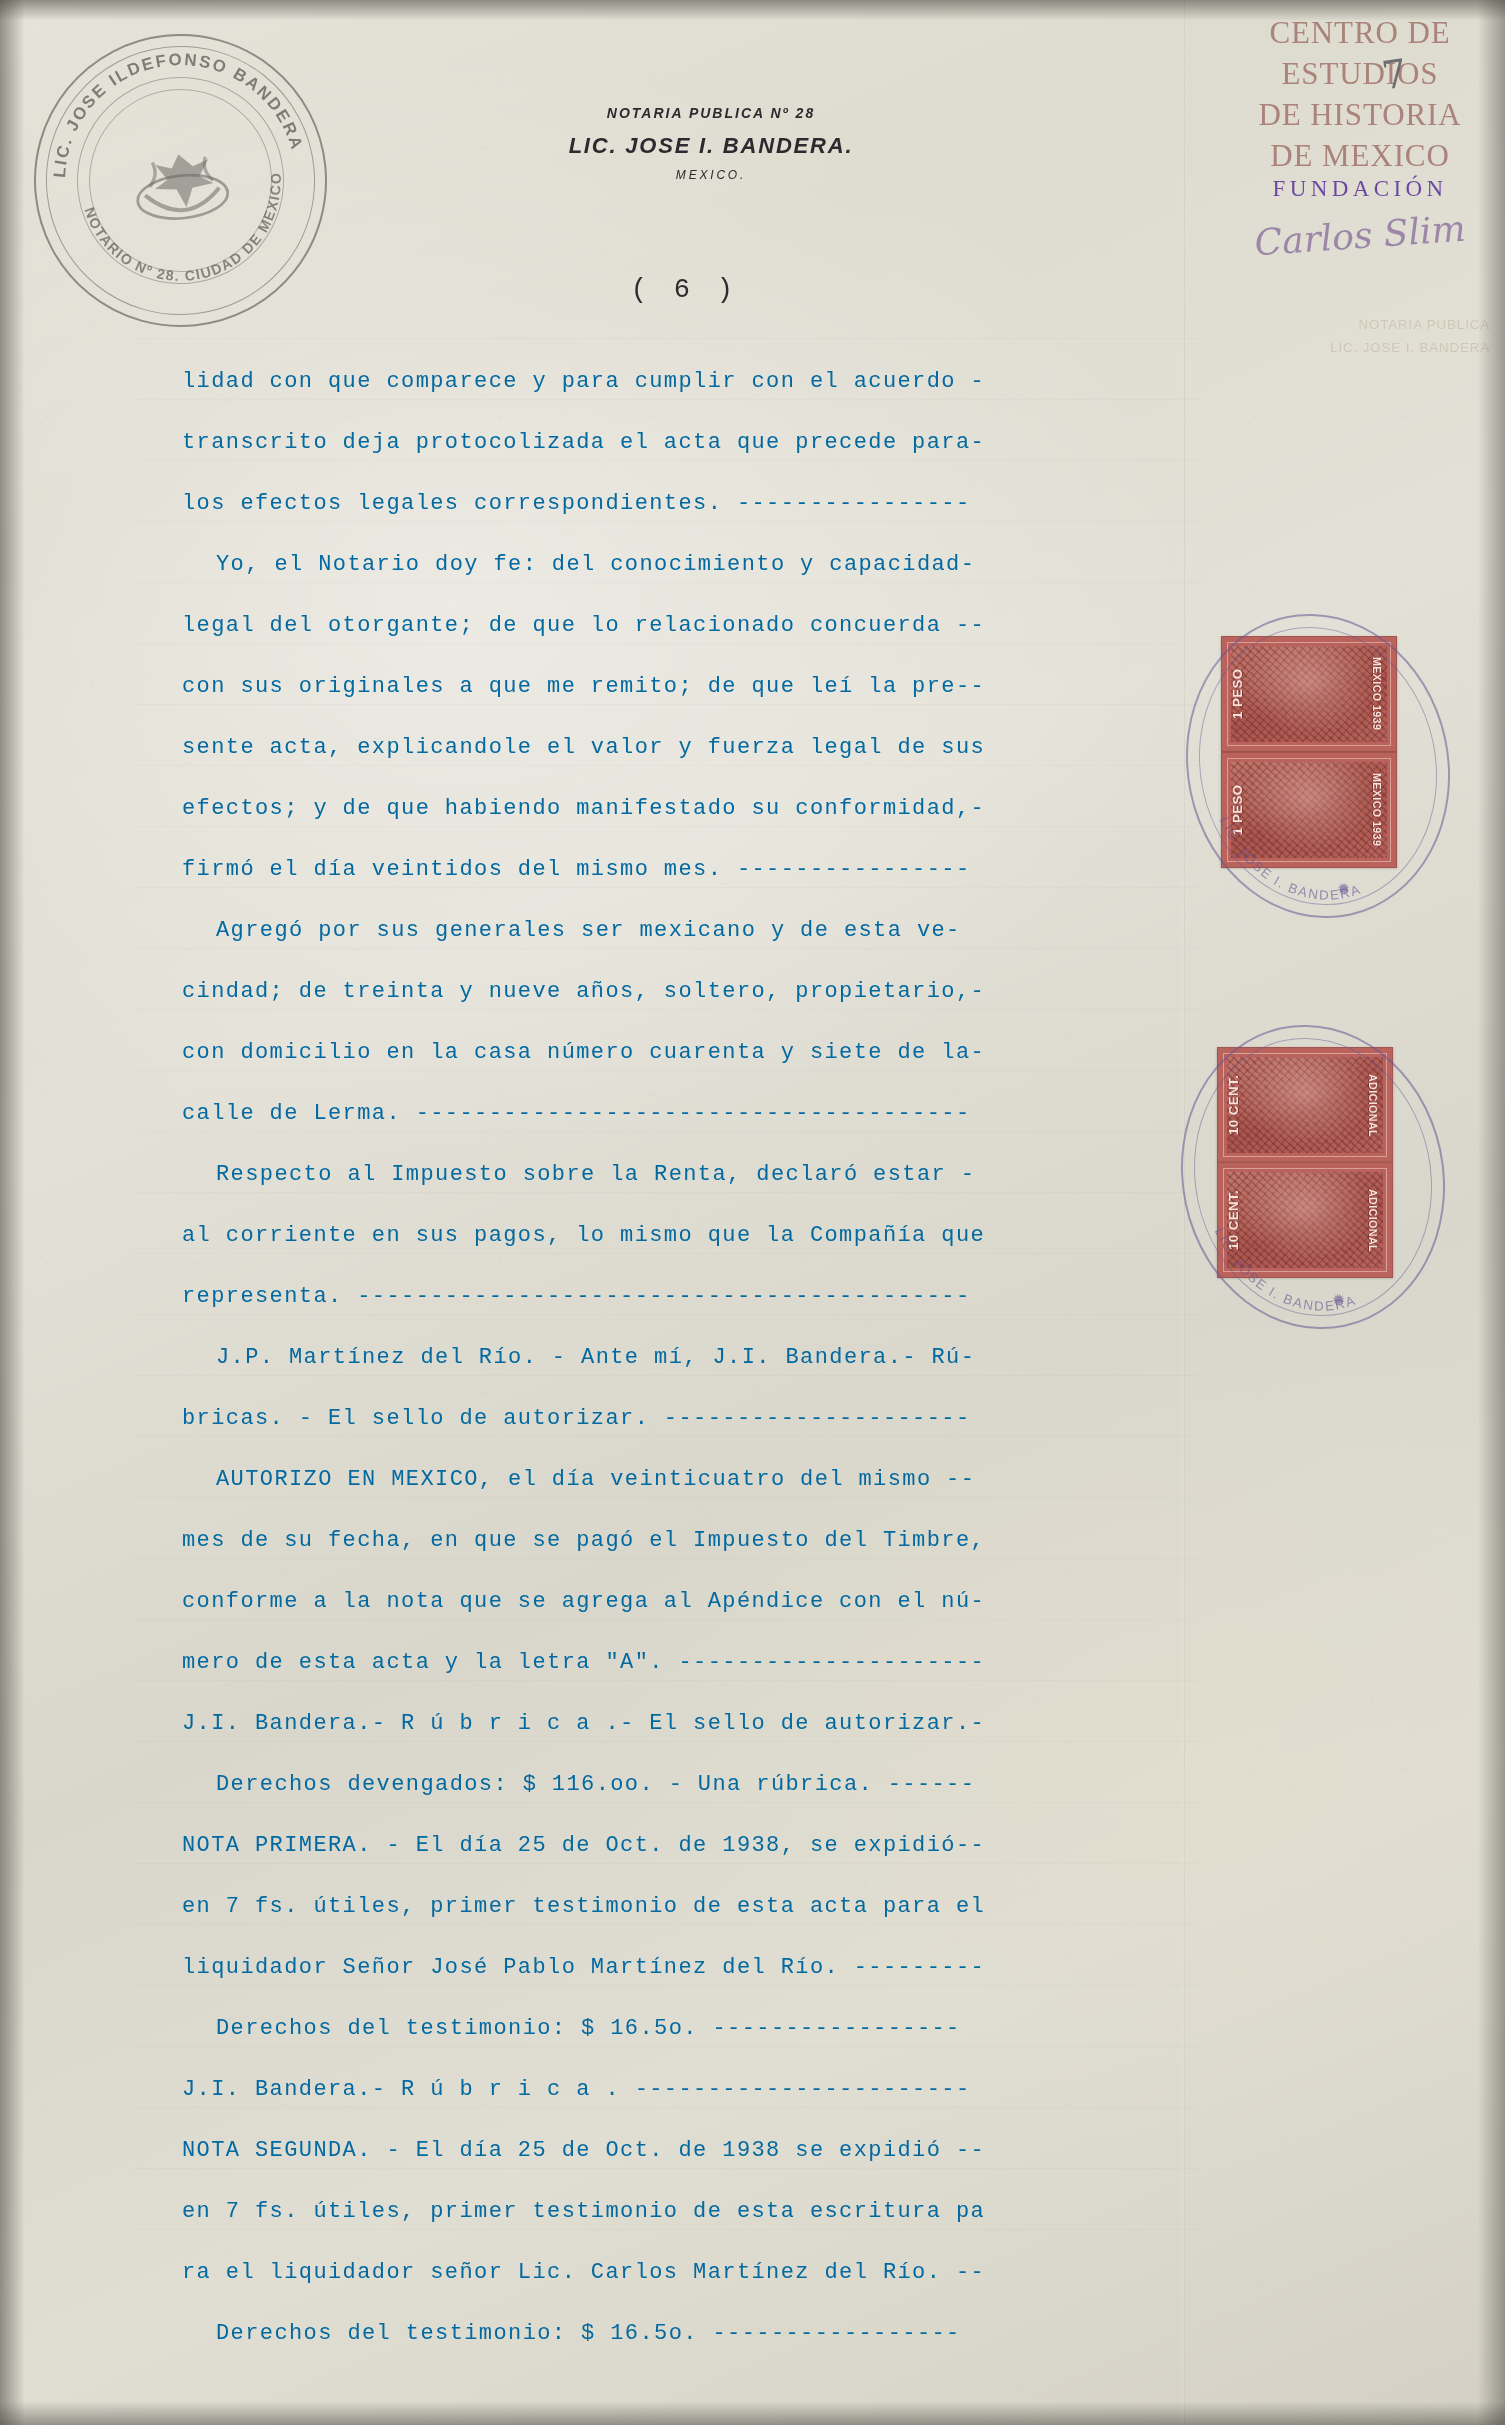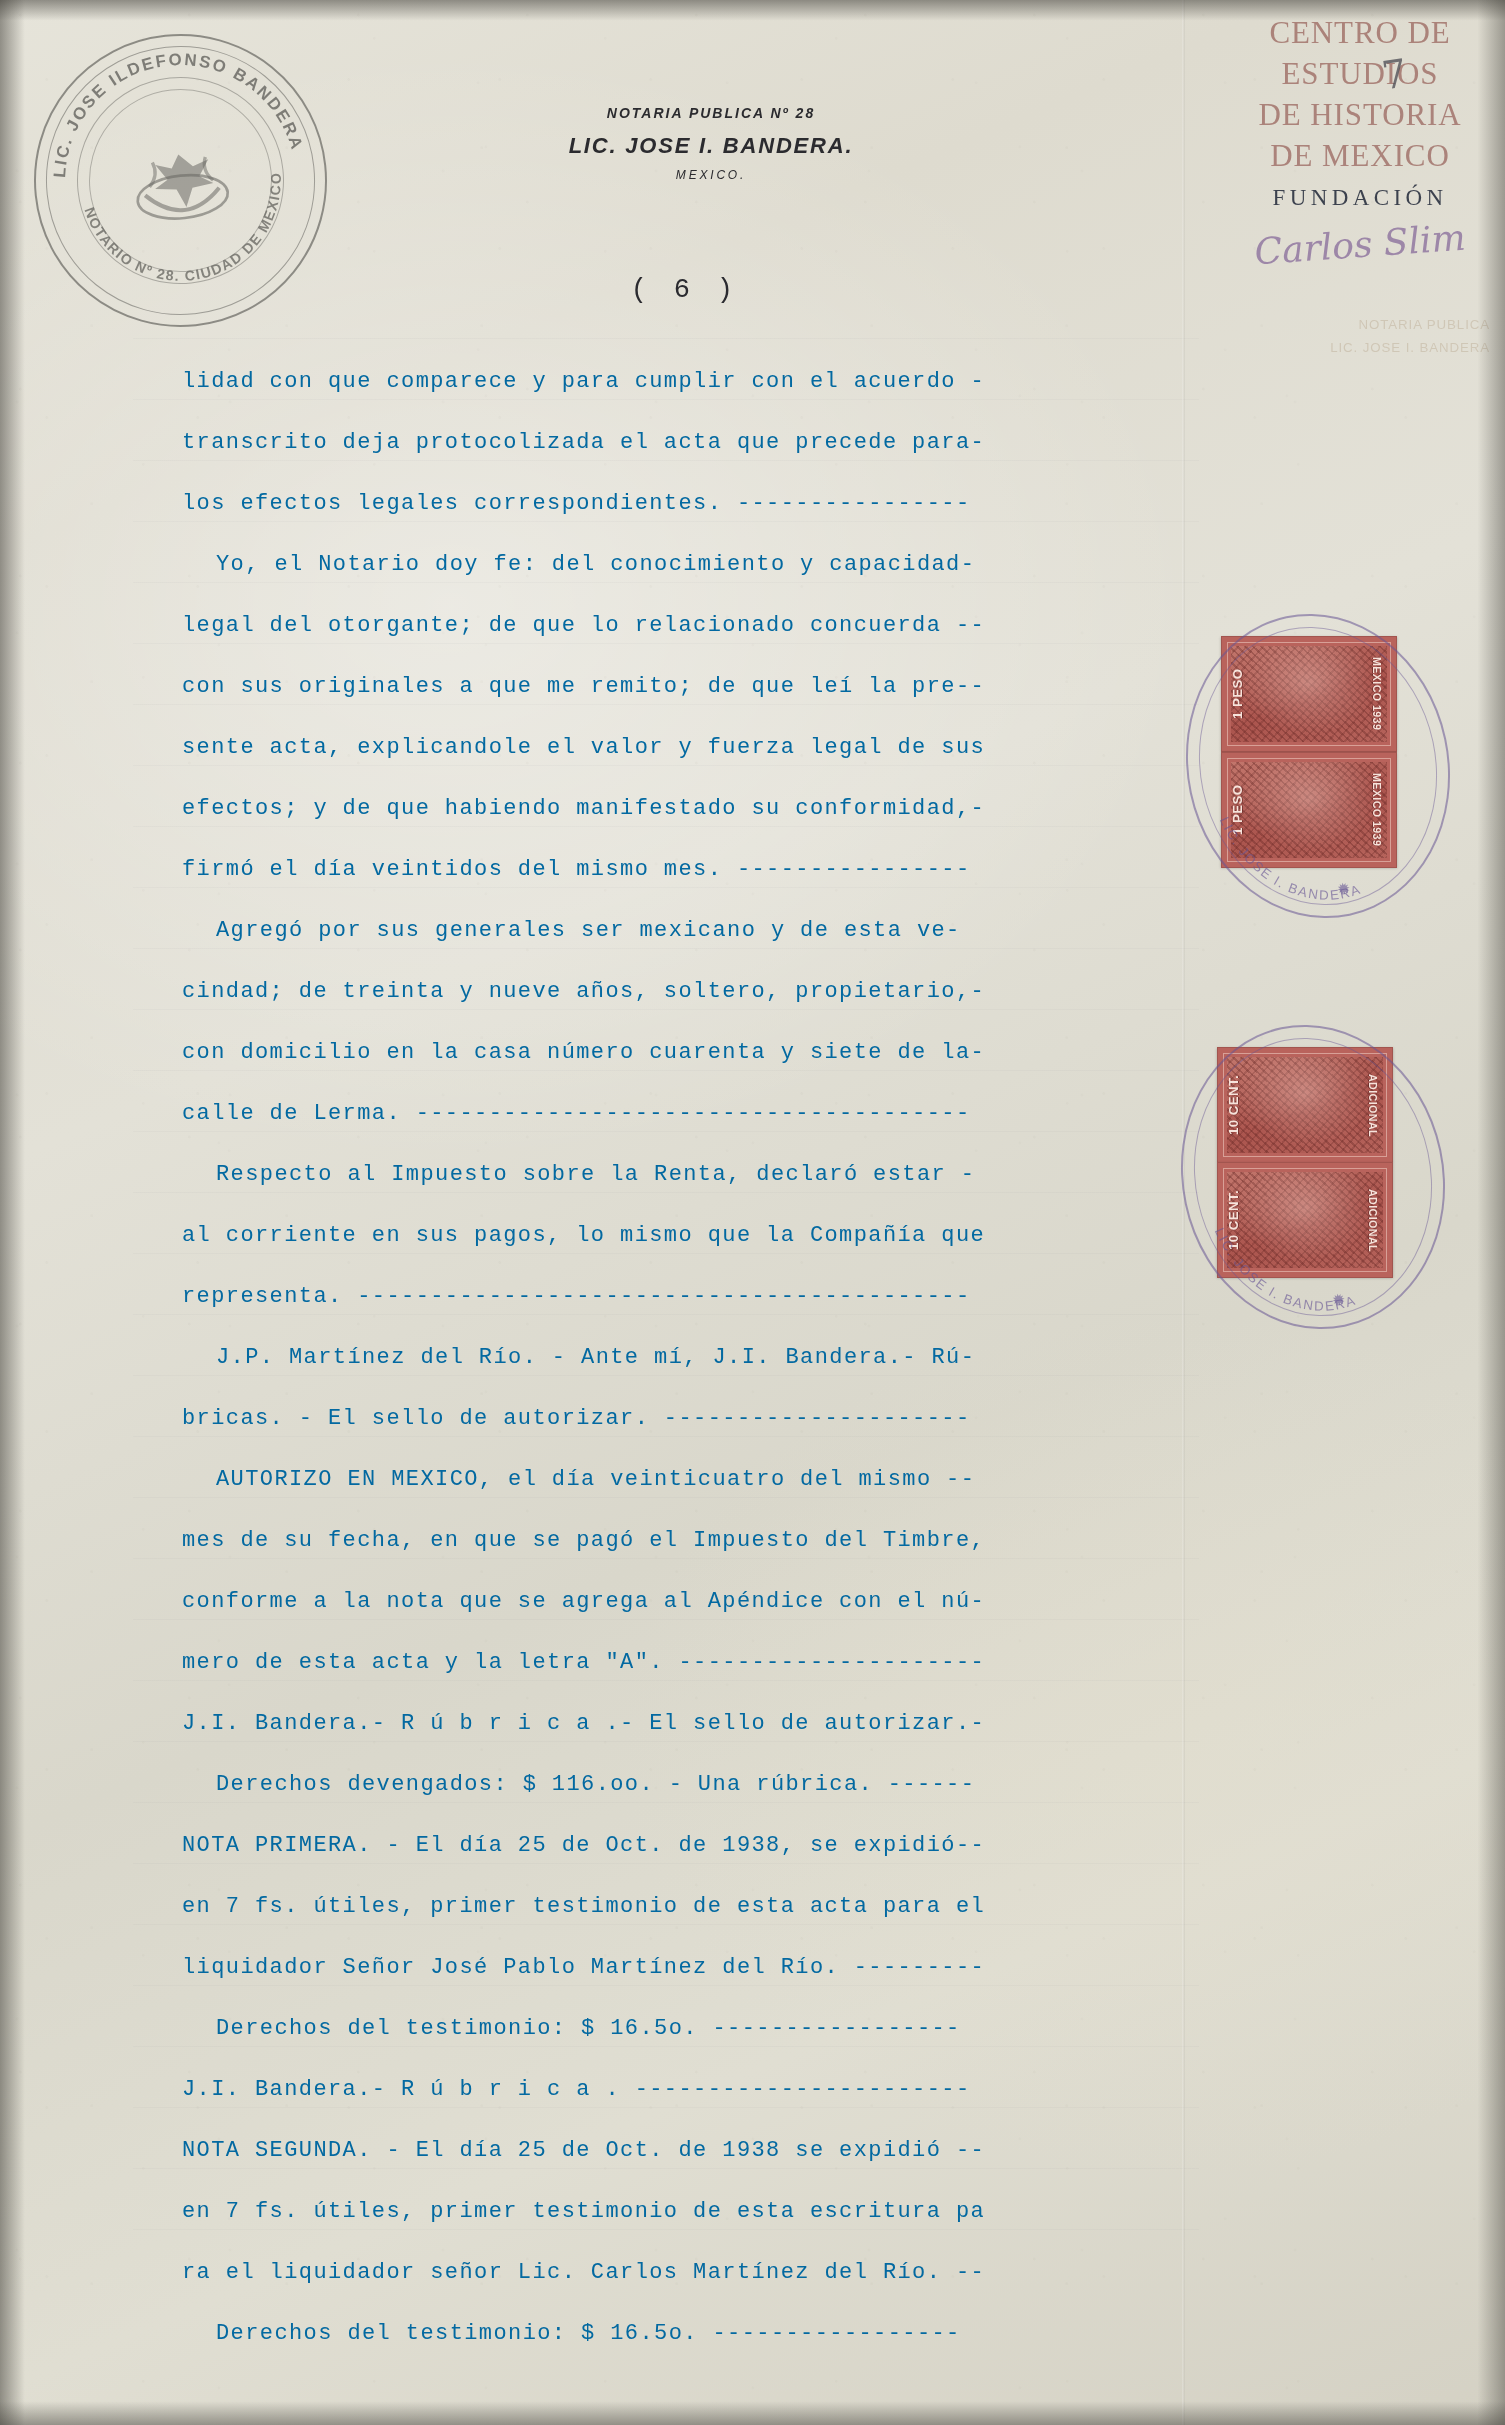--- a/index.html
+++ b/index.html
@@ -152,21 +152,21 @@
     position: absolute;
     left: 1215px;
     top: 12.4px;
     width: 290px;
     text-align: center;
     color: #9d6b63;
     font-family: "Liberation Serif", serif;
     opacity: .78;
   }
   .watermark .wline { font-size: 31px; line-height: 41px; letter-spacing: 0.9px; }
-  .watermark .wfund { font-size: 23px; letter-spacing: 4.4px; margin-top: 9px; color:#0f172a;}
+  .watermark .wfund { font-size: 23px; letter-spacing: 4.4px; color:#4c1d95;}
   .watermark .wsign {
     font-family: "DejaVu Serif", serif;
     font-style: italic;
     font-size: 36px;
     margin-top: 12.4px;
     color: #7c5c93;
     opacity: .85;
     transform: rotate(-4deg);
   }
   .wm-folio {

